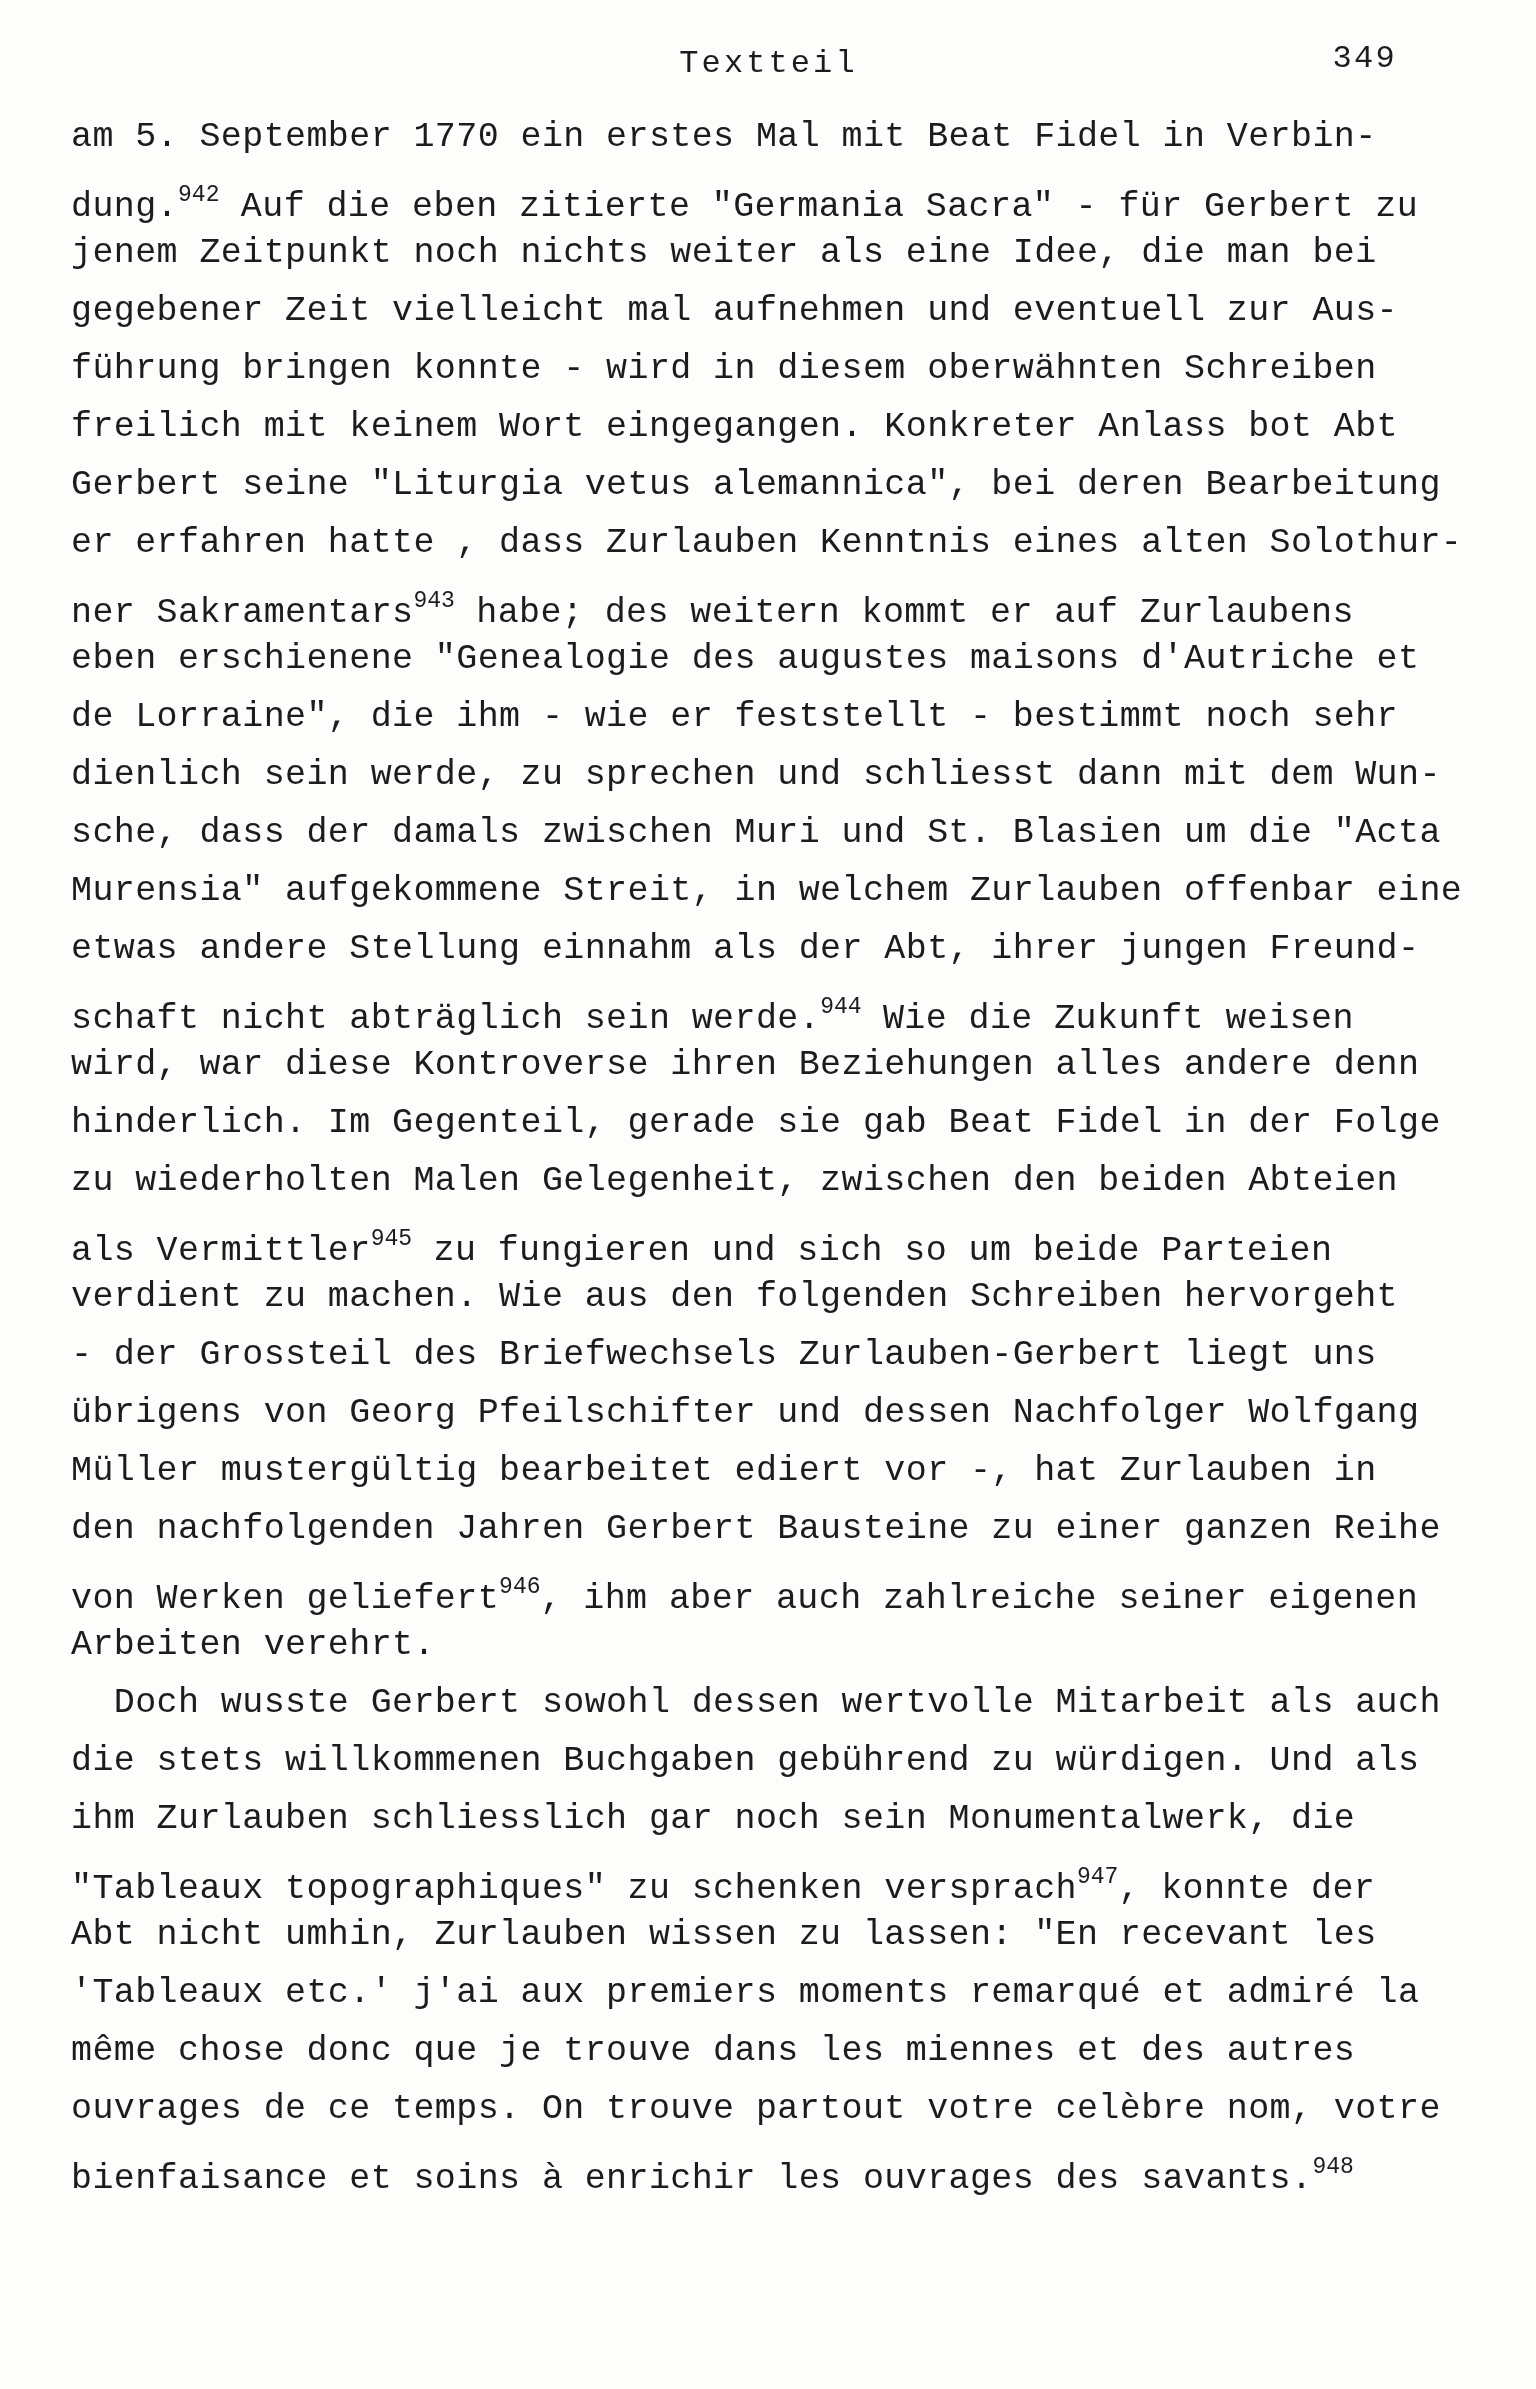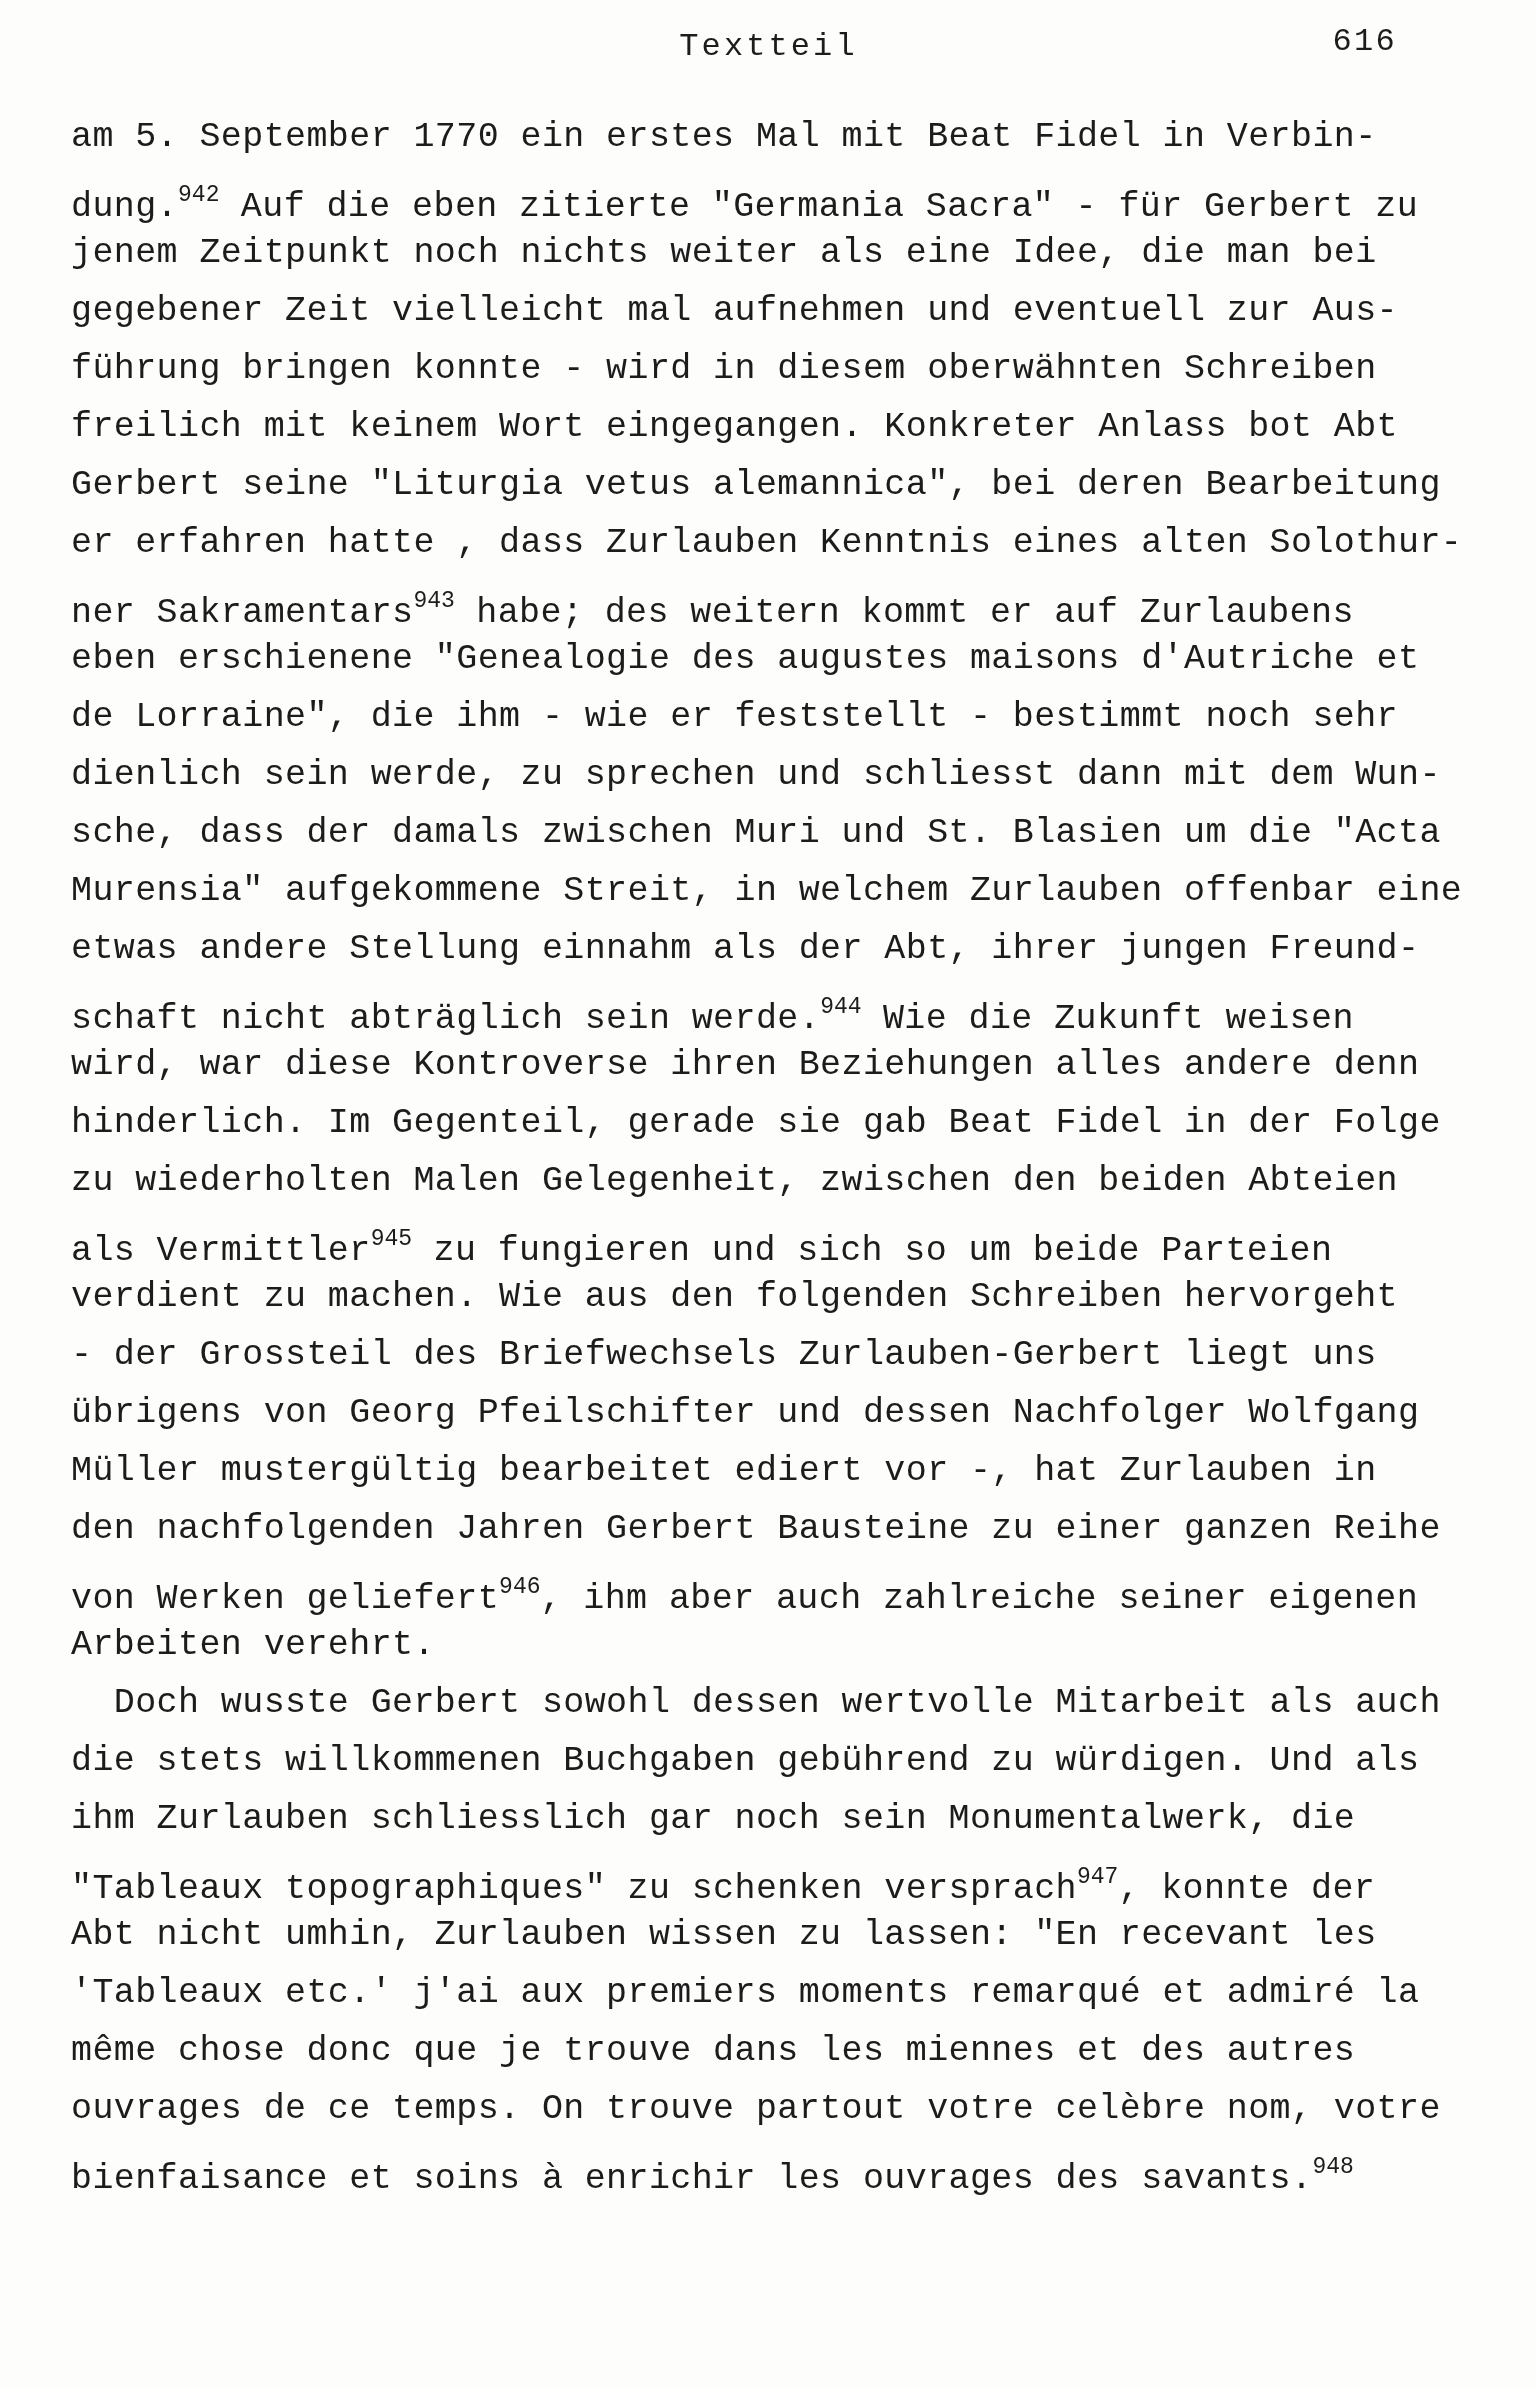--- a/index.html
+++ b/index.html
@@ -12,21 +12,21 @@
     width: 1537px;
     height: 2389px;
     margin: 0 auto;
     background: #fdfdfb;
     color: #1c1c1c;
     font-family: "Liberation Mono", "DejaVu Sans Mono", monospace;
     overflow: hidden;
   }
   .header {
     position: absolute;
-    top: 28px;
+    top: 45px;
     left: 0;
     width: 100%;
     height: 46px;
     font-size: 32px;
   }
   .header-title {
     display: block;
     text-align: center;
     letter-spacing: 3.1px;
   }
@@ -54,17 +54,17 @@
     vertical-align: 15.4px;
     letter-spacing: 0;
   }
 </style>
 </head>
 <body>
 
 <div class="page">
   <div class="header">
     <span class="header-title">Textteil</span>
-    <span class="page-number">616</span>
+    <span class="page-number">349</span>
   </div>
   <div class="body-lines"><div class="line"><span>am 5. September 1770 ein erstes Mal mit Beat Fidel in Verbin-</span></div><div class="line"><span>dung.</span><span class="sup">942</span><span> Auf die eben zitierte "Germania Sacra" - für Gerbert zu</span></div><div class="line"><span>jenem Zeitpunkt noch nichts weiter als eine Idee, die man bei</span></div><div class="line"><span>gegebener Zeit vielleicht mal aufnehmen und eventuell zur Aus-</span></div><div class="line"><span>führung bringen konnte - wird in diesem oberwähnten Schreiben</span></div><div class="line"><span>freilich mit keinem Wort eingegangen. Konkreter Anlass bot Abt</span></div><div class="line"><span>Gerbert seine "Liturgia vetus alemannica", bei deren Bearbeitung</span></div><div class="line"><span>er erfahren hatte , dass Zurlauben Kenntnis eines alten Solothur-</span></div><div class="line"><span>ner Sakramentars</span><span class="sup">943</span><span> habe; des weitern kommt er auf Zurlaubens</span></div><div class="line"><span>eben erschienene "Genealogie des augustes maisons d'Autriche et</span></div><div class="line"><span>de Lorraine", die ihm - wie er feststellt - bestimmt noch sehr</span></div><div class="line"><span>dienlich sein werde, zu sprechen und schliesst dann mit dem Wun-</span></div><div class="line"><span>sche, dass der damals zwischen Muri und St. Blasien um die "Acta</span></div><div class="line"><span>Murensia" aufgekommene Streit, in welchem Zurlauben offenbar eine</span></div><div class="line"><span>etwas andere Stellung einnahm als der Abt, ihrer jungen Freund-</span></div><div class="line"><span>schaft nicht abträglich sein werde.</span><span class="sup">944</span><span> Wie die Zukunft weisen</span></div><div class="line"><span>wird, war diese Kontroverse ihren Beziehungen alles andere denn</span></div><div class="line"><span>hinderlich. Im Gegenteil, gerade sie gab Beat Fidel in der Folge</span></div><div class="line"><span>zu wiederholten Malen Gelegenheit, zwischen den beiden Abteien</span></div><div class="line"><span>als Vermittler</span><span class="sup">945</span><span> zu fungieren und sich so um beide Parteien</span></div><div class="line"><span>verdient zu machen. Wie aus den folgenden Schreiben hervorgeht</span></div><div class="line"><span>- der Grossteil des Briefwechsels Zurlauben-Gerbert liegt uns</span></div><div class="line"><span>übrigens von Georg Pfeilschifter und dessen Nachfolger Wolfgang</span></div><div class="line"><span>Müller mustergültig bearbeitet ediert vor -, hat Zurlauben in</span></div><div class="line"><span>den nachfolgenden Jahren Gerbert Bausteine zu einer ganzen Reihe</span></div><div class="line"><span>von Werken geliefert</span><span class="sup">946</span><span>, ihm aber auch zahlreiche seiner eigenen</span></div><div class="line"><span>Arbeiten verehrt.</span></div><div class="line"><span>  Doch wusste Gerbert sowohl dessen wertvolle Mitarbeit als auch</span></div><div class="line"><span>die stets willkommenen Buchgaben gebührend zu würdigen. Und als</span></div><div class="line"><span>ihm Zurlauben schliesslich gar noch sein Monumentalwerk, die</span></div><div class="line"><span>"Tableaux topographiques" zu schenken versprach</span><span class="sup">947</span><span>, konnte der</span></div><div class="line"><span>Abt nicht umhin, Zurlauben wissen zu lassen: "En recevant les</span></div><div class="line"><span>'Tableaux etc.' j'ai aux premiers moments remarqué et admiré la</span></div><div class="line"><span>même chose donc que je trouve dans les miennes et des autres</span></div><div class="line"><span>ouvrages de ce temps. On trouve partout votre celèbre nom, votre</span></div><div class="line"><span>bienfaisance et soins à enrichir les ouvrages des savants.</span><span class="sup">948</span></div></div>
 </div>
 
 
 </body></html>

